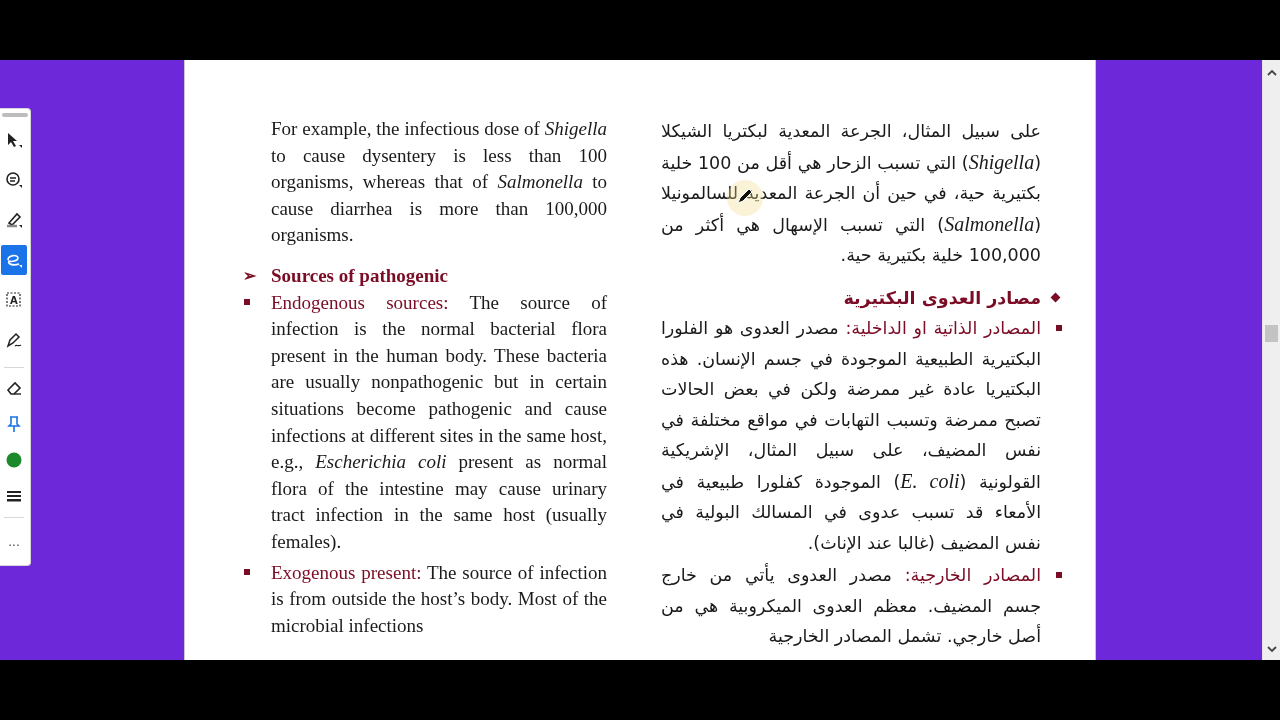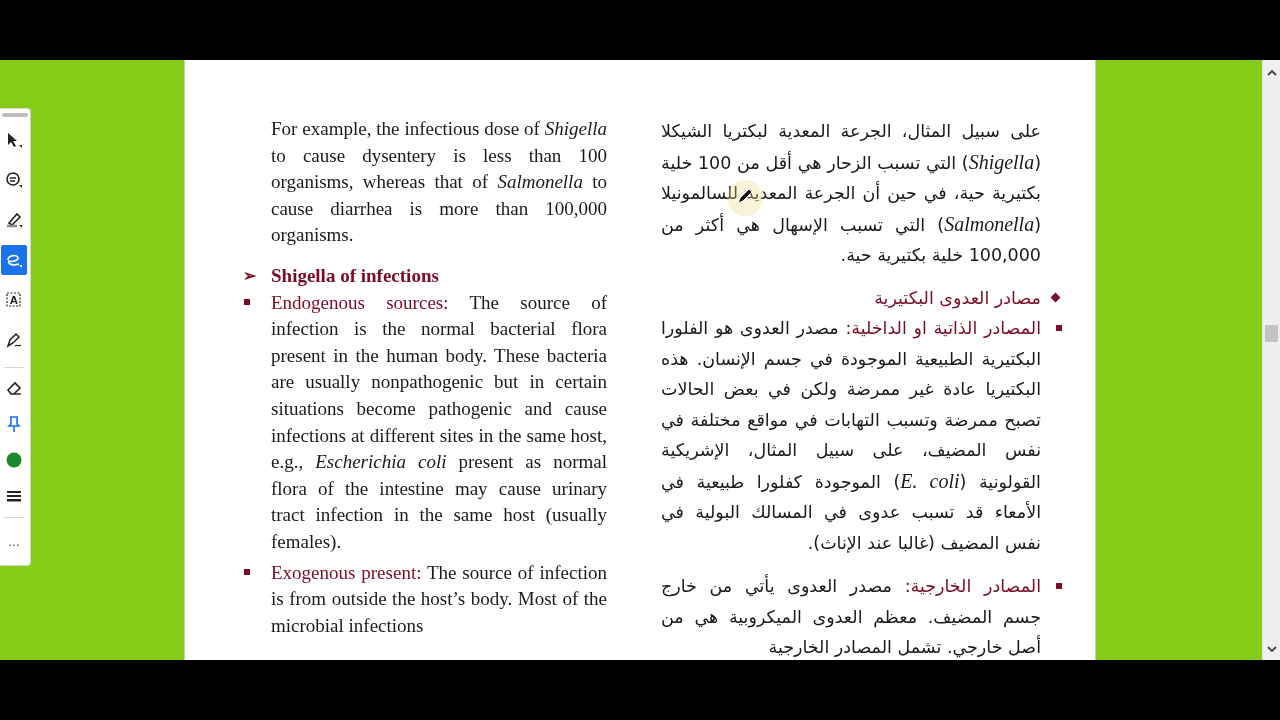--- a/index.html
+++ b/index.html
@@ -1,30 +1,30 @@
 <!DOCTYPE html>
 <html><head>
 <meta charset="utf-8">
 <style>
   html, body { margin:0; padding:0; }
   body { width:1280px; height:720px; background:#000; position:relative; overflow:hidden; font-family:"Liberation Serif", serif; }
-  .viewer { position:absolute; left:0; top:60px; width:1280px; height:600px; background:#84cc16; overflow:hidden; }
+  .viewer { position:absolute; left:0; top:60px; width:1280px; height:600px; background:#6d28d9; overflow:hidden; }
   .page { position:absolute; left:184px; top:0; width:910px; height:600px; background:#fff; border-left:1px solid #c9c9c9; border-right:1px solid #c9c9c9; }
   .col-en { position:absolute; left:86px; top:56px; width:336px; font-size:19px; line-height:26.6px; color:#1a1a1a; text-align:justify; }
   .col-en p { margin:0; }
   .col-en i { font-style:italic; }
   .sec-head { margin-top:14px !important; position:relative; font-weight:bold; color:#7b0c25; }
   .item { position:relative; }
   .bullet-arrow { position:absolute; left:-28px; top:0; color:#7b0c25; font-size:16px; }
   .bullet-sq { position:absolute; left:-27px; top:9px; width:6px; height:6px; background:#7b0c25; }
   .term { color:#7b0c25; font-weight:normal; }
   .col-ar { position:absolute; left:476px; top:56px; width:380px; direction:rtl; text-align:justify; font-family:"DejaVu Sans", sans-serif; font-size:17.5px; line-height:30.5px; color:#1a1a1a; }
   .col-ar p { margin:0; }
   .col-ar i { font-family:"Liberation Serif", serif; font-style:italic; font-size:20px; }
-  .ar-head { margin-top:12px !important; position:relative; color:#7b0c25; font-weight:normal; }
+  .ar-head { margin-top:12px !important; position:relative; color:#7b0c25; font-weight:bold; }
   .ar-item { position:relative; }
   .ar-diamond { position:absolute; right:-18px; top:11px; width:7px; height:7px; background:#7b0c25; transform:rotate(45deg); }
   .ar-sq { position:absolute; right:-21px; top:12px; width:6px; height:6px; background:#7b0c25; }
   .ar-term { color:#7b0c25; font-weight:normal; }
   .pen-cursor { position:absolute; left:727px; top:180px; width:36px; height:36px; border-radius:50%; background:rgba(240,220,140,0.35); }
   .pen-cursor svg { position:absolute; left:8px; top:6px; }
   .toolbar { position:absolute; left:0; top:108px; width:30px; height:456px; background:#fff; border:1px solid #d6d6d6; border-left:none; border-radius:0 4px 4px 0; }
   .tb-top { height:4px; background:#bdbdbd; margin:4px 2px 0 2px; border-radius:2px; }
   .tool { position:absolute; left:1px; width:26px; height:30px; display:flex; align-items:center; justify-content:center; }
   .tool.active { background:#1a73e8; border-radius:2px; }
@@ -37,35 +37,35 @@
 </head>
 <body>
 
 <div class="viewer">
 
   <div class="page">
 
     <div class="col-en">
       <p><span>For example, the infectious dose of </span><i>Shigella</i><span> to cause dysentery is less than 100 organisms, whereas that of </span><i>Salmonella</i><span> to cause diarrhea is more than 100,000 organisms.</span></p>
 
-      <p class="sec-head"><span class="bullet-arrow">➢</span><span>Shigella of infections</span></p>
+      <p class="sec-head"><span class="bullet-arrow">➢</span><span>Sources of pathogenic</span></p>
 
       <p class="item"><span class="bullet-sq"></span><span class="term">Endogenous sources:</span><span> The source of infection is the normal bacterial flora present in the human body. These bacteria are usually nonpathogenic but in certain situations become pathogenic and cause infections at different sites in the same host, e.g., </span><i>Escherichia coli</i><span> present as normal flora of the intestine may cause urinary tract infection in the same host (usually females).</span></p>
 
       <p class="item" style="margin-top:4px"><span class="bullet-sq"></span><span class="term">Exogenous present:</span><span> The source of infection is from outside the host’s body. Most of the microbial infections</span></p>
     </div>
 
     <div class="col-ar">
       <p><span>على سبيل المثال، الجرعة المعدية لبكتريا الشيكلا (</span><i>Shigella</i><span>) التي تسبب الزحار هي أقل من 100 خلية بكتيرية حية، في حين أن الجرعة المعدية للسالمونيلا (</span><i>Salmonella</i><span>) التي تسبب الإسهال هي أكثر من 100,000 خلية بكتيرية حية.</span></p>
 
       <p class="ar-head"><span class="ar-diamond"></span><span>مصادر العدوى البكتيرية</span></p>
 
       <p class="ar-item"><span class="ar-sq"></span><span class="ar-term">المصادر الذاتية او الداخلية:</span><span> مصدر العدوى هو الفلورا البكتيرية الطبيعية الموجودة في جسم الإنسان. هذه البكتيريا عادة غير ممرضة ولكن في بعض الحالات تصبح ممرضة وتسبب التهابات في مواقع مختلفة في نفس المضيف، على سبيل المثال، الإشريكية القولونية (</span><i>E. coli</i><span>) الموجودة كفلورا طبيعية في الأمعاء قد تسبب عدوى في المسالك البولية في نفس المضيف (غالبا عند الإناث).</span></p>
 
-      <p class="ar-item" style="margin-top:13px"><span class="ar-sq"></span><span class="ar-term">المصادر الخارجية:</span><span> مصدر العدوى يأتي من خارج جسم المضيف. معظم العدوى الميكروبية هي من أصل خارجي. تشمل المصادر الخارجية</span></p>
+      <p class="ar-item" style="margin-top:2px"><span class="ar-sq"></span><span class="ar-term">المصادر الخارجية:</span><span> مصدر العدوى يأتي من خارج جسم المضيف. معظم العدوى الميكروبية هي من أصل خارجي. تشمل المصادر الخارجية</span></p>
     </div>
   </div>
 
   <div class="pen-cursor" style="top:120px;">
     <svg width="20" height="20" viewBox="0 0 20 20">
         <path d="M3 17 L5 12 L14 3 L17 6 L8 15 Z" fill="#111" stroke="#fff" stroke-width="1"></path>
       </svg>
   </div>
 
   <div class="scrollbar">

